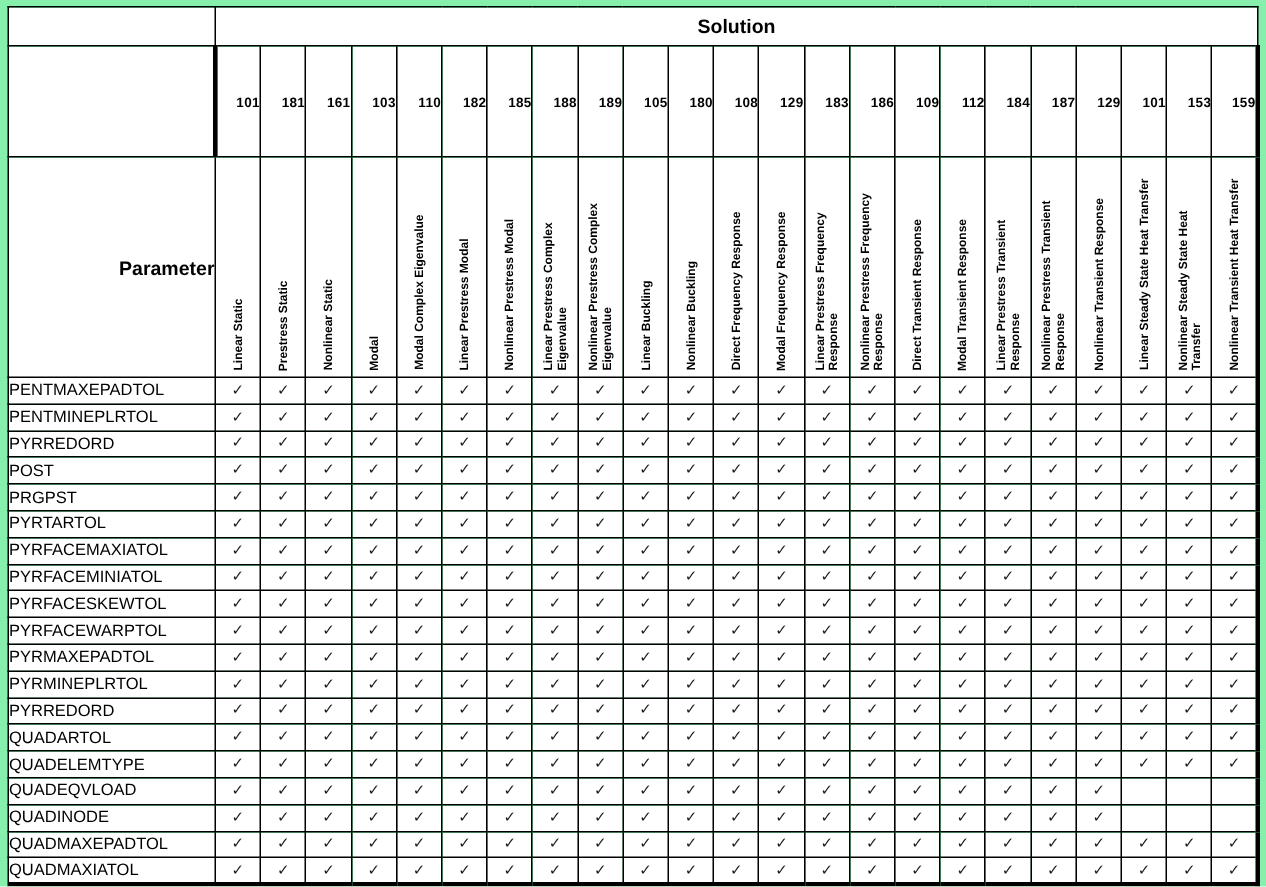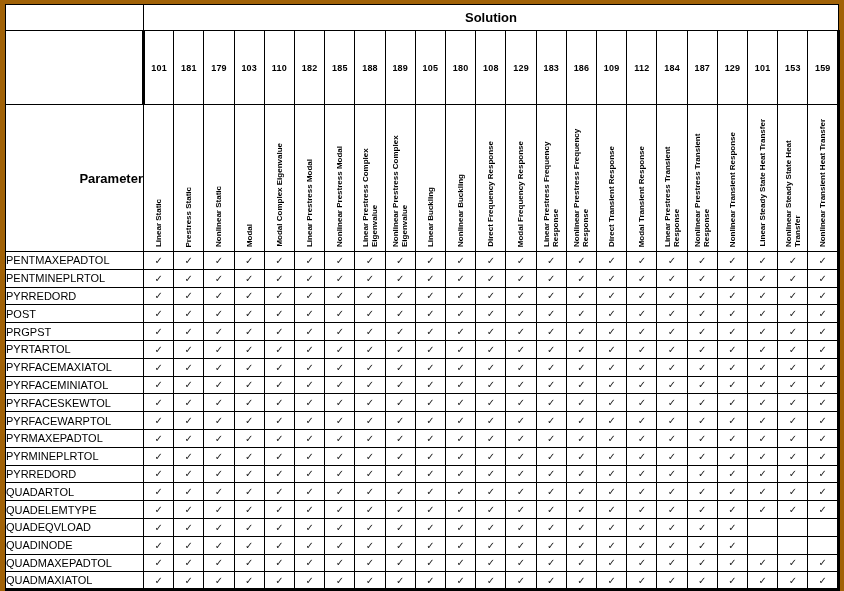--- a/index.html
+++ b/index.html
@@ -1,17 +1,17 @@
 <!DOCTYPE html>
 <html><head>
 <meta charset="utf-8">
 <style>
   html,body { margin:0; padding:0; background:#ffffff; }
   .page {
-    position:relative; width:844px; height:591px; background:#a16207;
+    position:relative; width:844px; height:591px; background:#86efac;
     font-family:"Liberation Sans", sans-serif; color:#000;
     overflow:hidden;
   }
   .matrix-wrap { position:absolute; left:5px; top:4px; }
   table.matrix {
     border-collapse:collapse; table-layout:fixed; width:835px;
     color:#000;
   }
   table.matrix col.param-col { width:138px; }
   table.matrix td, table.matrix th {
@@ -21,21 +21,21 @@
   td.blank { border:none; background:transparent; }
   
   tr.sol-row { height:26px; }
   th.sol-hdr {
     border-width:3px 3px 1px 3px; font-size:13px; font-weight:bold;
     text-align:center; vertical-align:middle;
   }
   
   tr.num-row { height:74px; }
   th.num {
-    font-size:9px; font-weight:bold; text-align:center; vertical-align:middle;
+    font-size:9px; font-weight:bold; text-align:right; vertical-align:middle;
     letter-spacing:0.2px;
   }
   
   tr.label-row { height:146px; }
   th.param-hdr {
     border-width:3px 3px 2px 3px; font-size:13px; font-weight:bold;
     text-align:right; vertical-align:middle;
   }
   td.vcell { border-width:3px 1px 2px 1px; vertical-align:bottom; }
   .vwrap {
@@ -96,21 +96,21 @@
         </colgroup>
       <thead>
           <tr class="sol-row">
             <td class="blank"></td>
             <th class="sol-hdr" colspan="23">Solution</th>
           </tr>
           <tr class="num-row">
             <td class="blank"></td>
             <th class="num tl">101</th>
             <th class="num">181</th>
-            <th class="num">179</th>
+            <th class="num">161</th>
             <th class="num">103</th>
             <th class="num">110</th>
             <th class="num">182</th>
             <th class="num">185</th>
             <th class="num">188</th>
             <th class="num">189</th>
             <th class="num">105</th>
             <th class="num">180</th>
             <th class="num">108</th>
             <th class="num">129</th>

